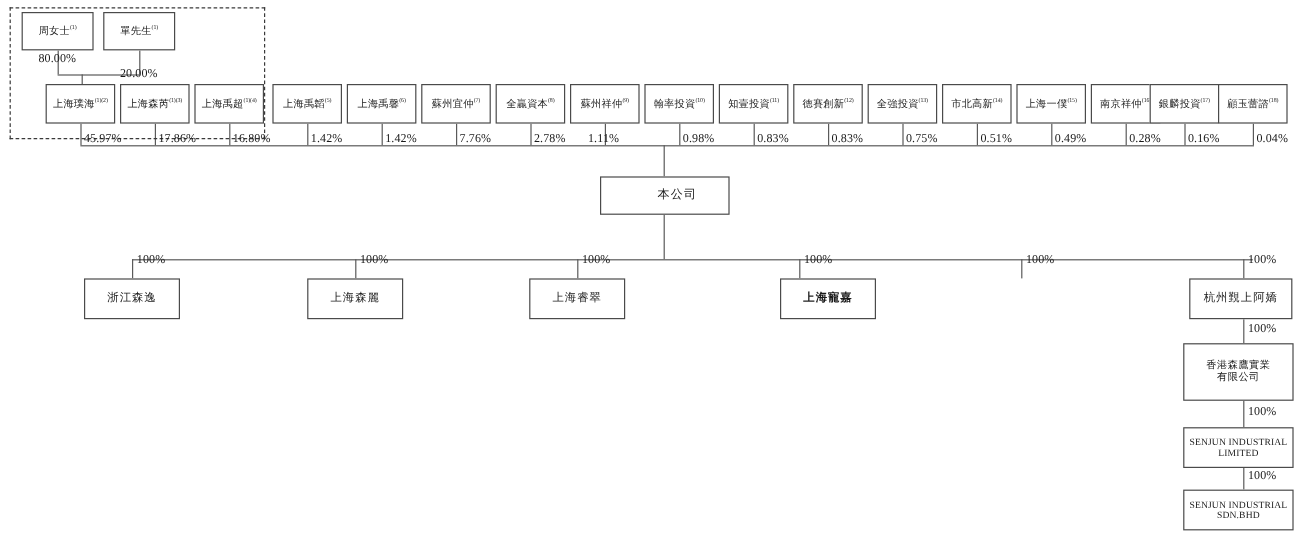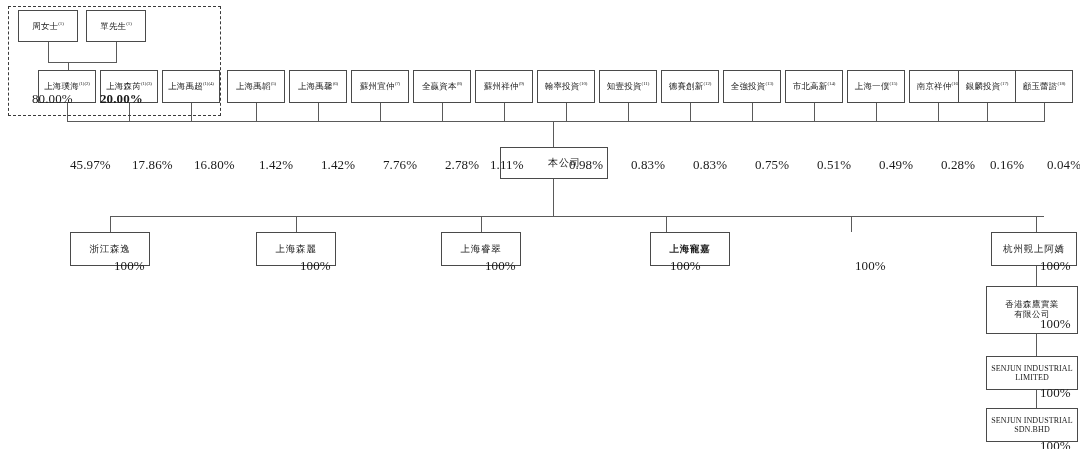--- a/index.html
+++ b/index.html
@@ -62,26 +62,25 @@
   }
   .line {
     position: absolute;
     background: #5a5a5a;
     z-index: 1;
   }
   .vline { width: 1px; }
   .hline { height: 1px; }
   .pct {
     position: absolute;
-    font-size: 13px;
+    font-size: 10px;
     color: #1a1a1a;
     white-space: nowrap;
     z-index: 6;
     letter-spacing: 0.1px;
-    margin-top: 47px;
   }
   .dashed-group {
     position: absolute;
     box-sizing: border-box;
     border: 1.5px dashed #3a3a3a;
     z-index: 2;
     background: transparent;
   }
 </style>
 </head>
@@ -102,21 +101,21 @@
       <span>單先生</span><span class="sup">(1)</span>
     </span>
   </div>
 
   <div class="line vline" style="left:48px; top:42px; height:20px;"></div>
   <div class="line vline" style="left:116px; top:42px; height:20px;"></div>
   <div class="line hline" style="left:48px; top:62px; width:69px;"></div>
   <div class="line vline" style="left:68px; top:62px; height:8px;"></div>
 
   <div class="pct" style="left:32px; top:44px;">80.00%</div>
-  <div class="pct" style="left:100px; top:44px;font-weight:bold;">20.00%</div>
+  <div class="pct" style="left:100px; top:56px;">20.00%</div>
 
   <div class="box shareholder-box" style="left:38px; top:70px; width:58px; height:33px;">
     <span class="box-label"><span>上海璞海</span><span class="sup">(1)(2)</span></span>
   </div>
   <div class="box shareholder-box" style="left:100px; top:70px; width:58px; height:33px;">
     <span class="box-label"><span>上海森芮</span><span class="sup">(1)(3)</span></span>
   </div>
   <div class="box shareholder-box" style="left:162px; top:70px; width:58px; height:33px;">
     <span class="box-label"><span>上海禹超</span><span class="sup">(1)(4)</span></span>
   </div>

